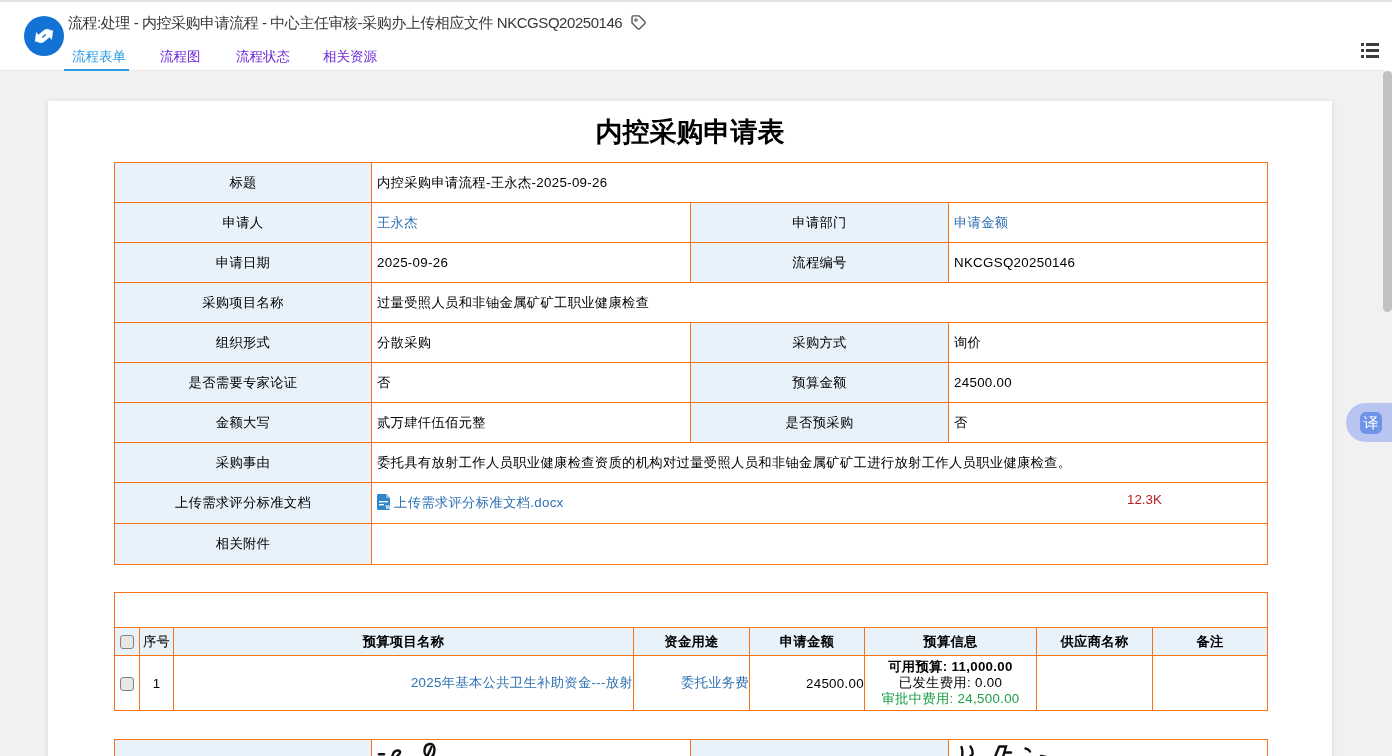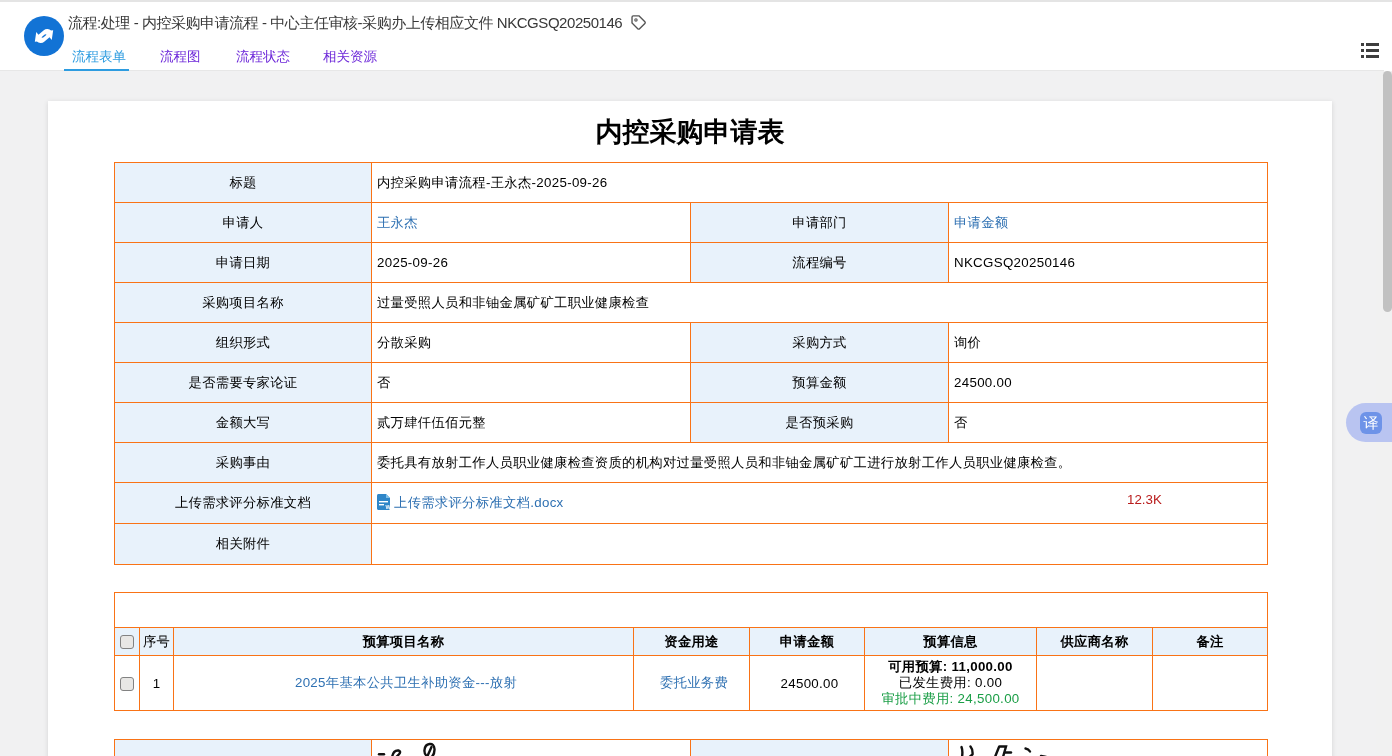--- a/index.html
+++ b/index.html
@@ -16,21 +16,21 @@
   #card { position:absolute; left:48px; top:30px; width:1284px; height:720px; background:#fff; box-shadow:0 1px 5px rgba(0,0,0,0.12); }
   #formtitle { position:absolute; left:0; top:13px; width:1284px; text-align:center; font-size:27px; font-weight:bold; color:#000; }
   table { border-collapse:collapse; table-layout:fixed; }
   td { border:1px solid #f97316; font-size:13.3px; letter-spacing:0.32px; color:#000; overflow:hidden; }
   .lbl { background:#e8f2fb; text-align:center; }
   .val { background:#fff; padding-left:5px; }
   a.lk { color:#2e70b2; text-decoration:none; }
   #t1 { position:absolute; left:66px; top:61px; width:1153px; }
   #t2 { position:absolute; left:66px; top:491px; width:1153px; }
   #t2 td { text-align:center; }
-  #t2 td.left { text-align:center; padding-left:5px; }
+  #t2 td.left { text-align:right; padding-left:5px; }
   #t2 .hd { background:#e8f2fb; font-weight:bold; }
   #t3 { position:absolute; left:66px; top:638px; width:1153px; }
   .cb { display:inline-block; width:14px; height:14px; border:1.5px solid #828282; border-radius:3px; background:#e8e7e5; vertical-align:middle; }
   #k123 { position:absolute; left:1079px; top:391px; font-size:13.3px; color:#b91c1c; }
   
   #pill { position:absolute; left:1346px; top:403px; width:46px; height:39px; background:#b9c4f1; border-radius:19.5px 0 0 19.5px; z-index:9; }
   #pillsq { position:absolute; left:14px; top:8.5px; width:22px; height:22px; background:#6e93e8; border-radius:6px; color:#fff; font-size:15px; text-align:center; line-height:22px; }
   
   #sbtrack { position:absolute; left:1376px; top:0; width:16px; height:685px; background:#f1f1f1; }
   #sbthumb { position:absolute; left:7px; top:0px; width:9px; height:241px; background:#c1c1c1; border-radius:4.5px; }

